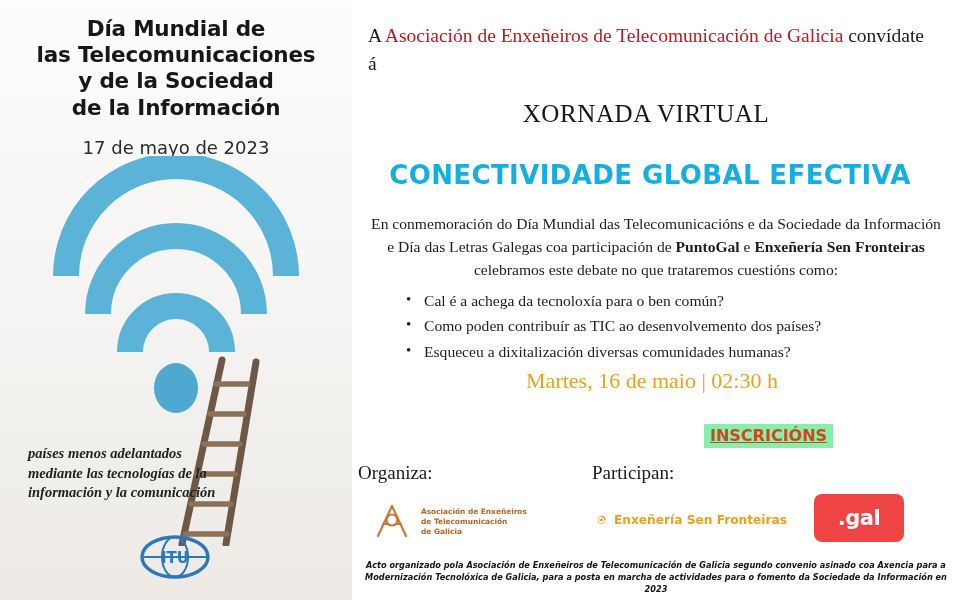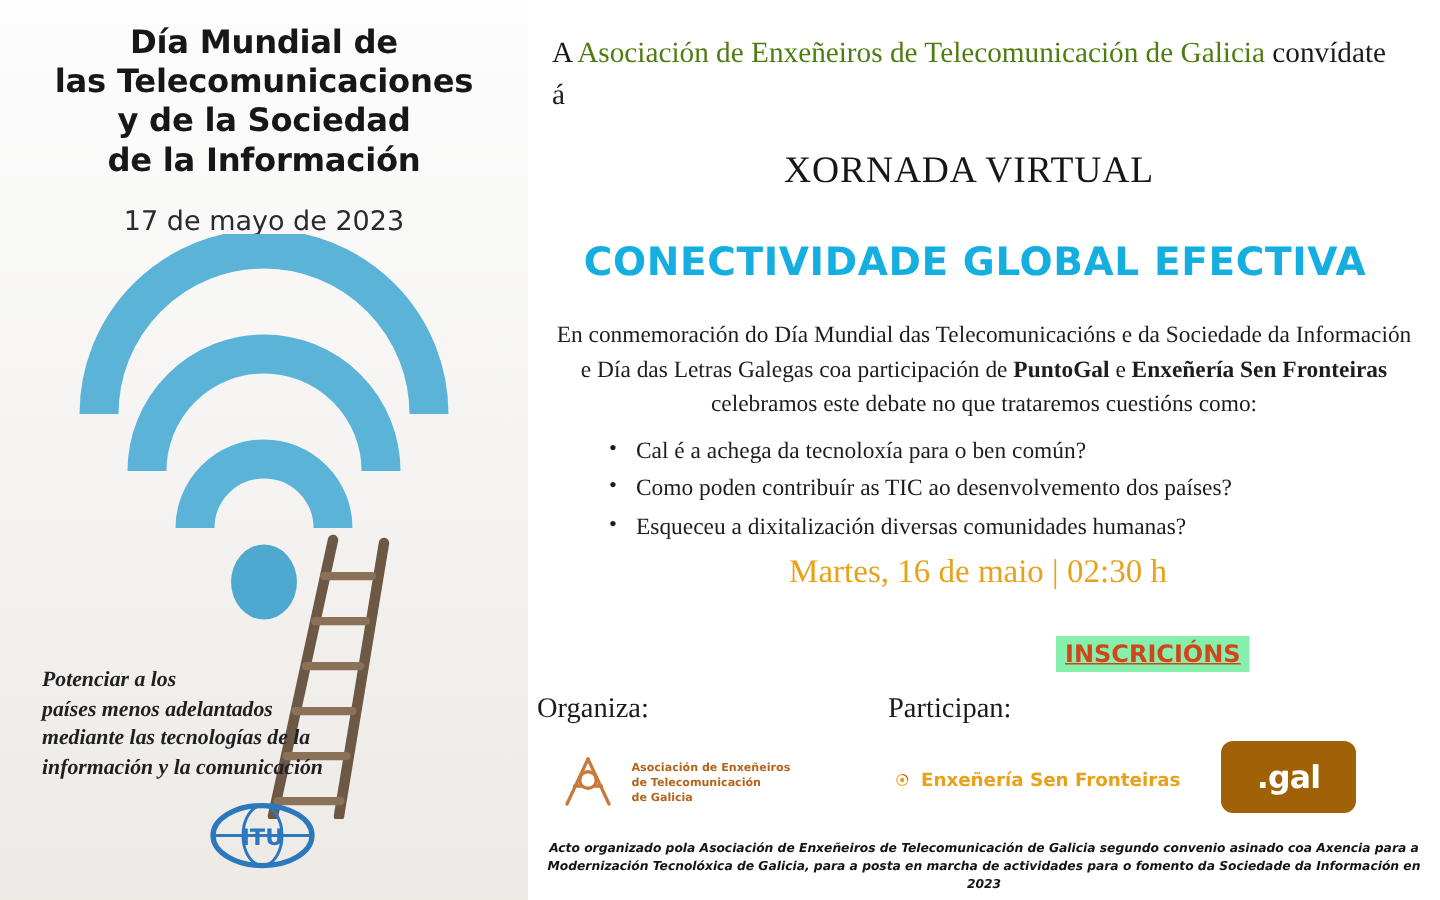--- a/index.html
+++ b/index.html
@@ -103,21 +103,21 @@
   .invite {
     position: absolute;
     left: 16px;
     top: 22px;
     width: 560px;
     font-size: 19.5px;
     line-height: 1.42;
     color: #1a1a1a;
   }
   .invite .org {
-    color: #4d7c0f;
+    color: #b91c1c;
   }
 
   .xornada {
     position: absolute;
     left: 0;
     top: 100px;
     width: 588px;
     text-align: center;
     font-size: 25px;
     letter-spacing: 0.6px;
@@ -247,21 +247,21 @@
     color: #e8a21a;
     white-space: nowrap;
   }
 
   .gal-logo {
     position: absolute;
     left: 462px;
     top: 494px;
     width: 90px;
     height: 48px;
-    background: #a16207;
+    background: #ef4444;
     border-radius: 8px;
     display: flex;
     align-items: center;
     justify-content: center;
   }
   .gal-logo span {
     font-family: "DejaVu Sans", sans-serif;
     font-weight: bold;
     font-size: 21px;
     color: #ffffff;
@@ -317,21 +317,20 @@
           <line x1="52" y1="28" x2="84" y2="28"></line>
           <line x1="46" y1="58" x2="80" y2="58"></line>
           <line x1="40" y1="88" x2="76" y2="88"></line>
           <line x1="33" y1="118" x2="71" y2="118"></line>
           <line x1="27" y1="148" x2="67" y2="148"></line>
           <line x1="21" y1="178" x2="63" y2="178"></line>
         </g>
       </svg>
 
       <div class="poster-caption">
-        <div>Potenciar a los</div>
         <div>países menos adelantados</div>
         <div>mediante las tecnologías de la</div>
         <div>información y la comunicación</div>
       </div>
 
       <svg class="itu-logo" viewBox="0 0 72 46">
         <ellipse cx="36" cy="23" rx="33" ry="20" fill="none" stroke="#2c78bd" stroke-width="3.5"></ellipse>
         <ellipse cx="36" cy="23" rx="13" ry="20" fill="none" stroke="#2c78bd" stroke-width="2"></ellipse>
         <line x1="3" y1="23" x2="69" y2="23" stroke="#2c78bd" stroke-width="2"></line>
         <text x="36" y="29" text-anchor="middle" font-family="DejaVu Sans, sans-serif" font-size="15" font-weight="bold" fill="#2c78bd">ITU</text>

